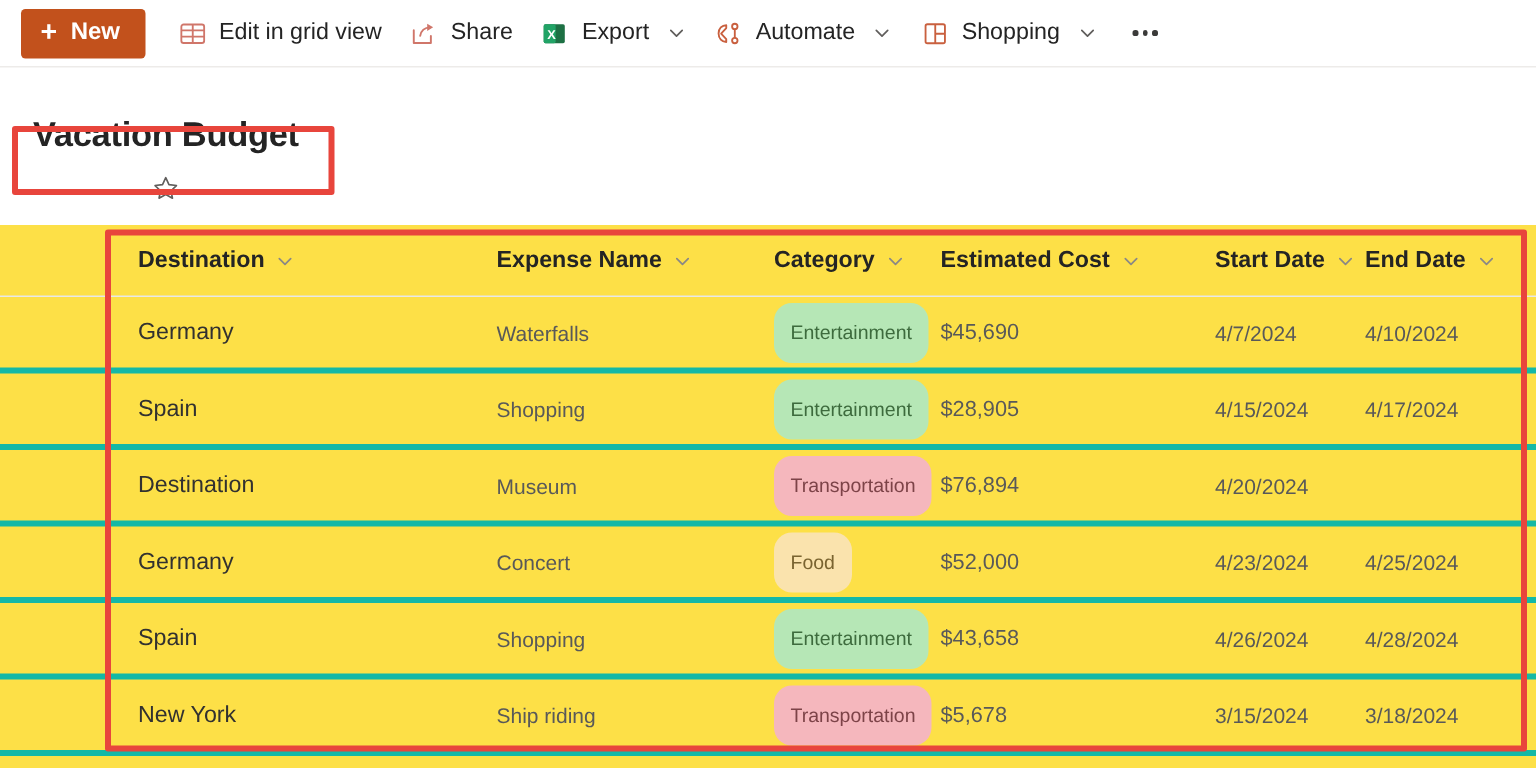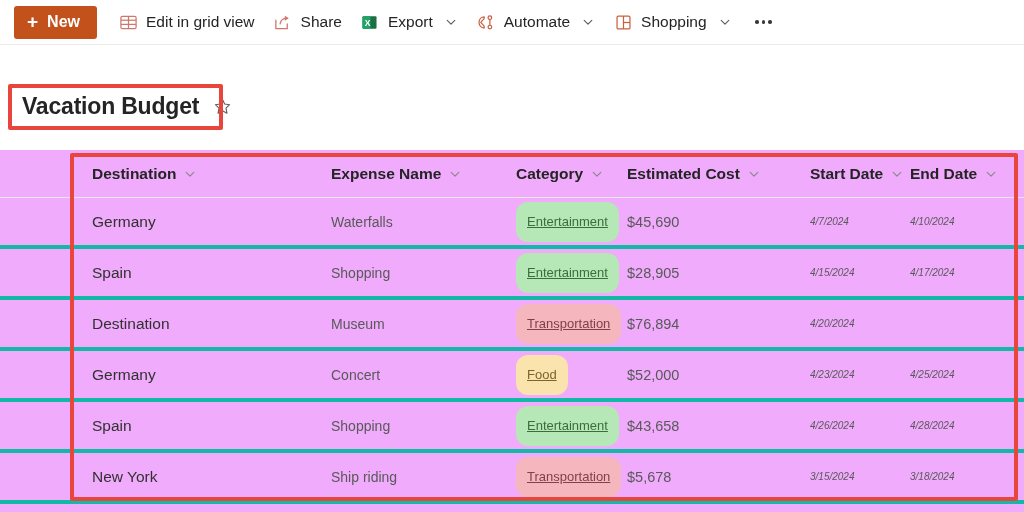--- a/index.html
+++ b/index.html
@@ -122,20 +122,21 @@
     width: 300px;
     height: 48px;
     display: flex;
     align-items: center;
   }
   .title-inner {
     display: flex;
     align-items: center;
     gap: 12px;
     padding-left: 22px;
+    flex-direction: column;
   }
   .page-title {
     font-family: "Liberation Sans", sans-serif;
     font-size: 23px;
     font-weight: bold;
     color: #242424;
     letter-spacing: -0.2px;
     white-space: nowrap;
   }
   .fav-star {
@@ -167,21 +168,21 @@
     pointer-events: none;
     z-index: 40;
   }
 
   
   .list-region {
     position: absolute;
     left: 0; top: 150px;
     width: 1024px;
     height: 362px;
-    background: #f0abfc;
+    background: #fde047;
     overflow: hidden;
   }
 
   .grid {
     width: 1024px;
   }
 
   .grid-row {
     display: flex;
     align-items: center;
@@ -238,37 +239,35 @@
     font-size: 14px;
     color: #595959;
     white-space: nowrap;
   }
   .cell-cost {
     font-size: 14.5px;
     color: #595959;
     white-space: nowrap;
   }
   .cell-date {
-    font-size: 10px;
+    font-size: 14px;
     color: #595959;
     white-space: nowrap;
-    font-style: italic;
   }
 
   .pill {
     display: inline-flex;
     align-items: center;
     justify-content: center;
     height: 40px;
     padding: 0 11px;
     border-radius: 12px;
     font-size: 13px;
     white-space: nowrap;
     line-height: 1;
-    text-decoration: underline;
   }
   .pill-entertainment { background: #b6e7b6; color: #3d6b3d; }
   .pill-transportation{ background: #f5b7bd; color: #7d4348; }
   .pill-food          { background: #fae3ad; color: #7a6430; }
 
   svg { display: block; }
 </style>
 </head>
 <body>
 

